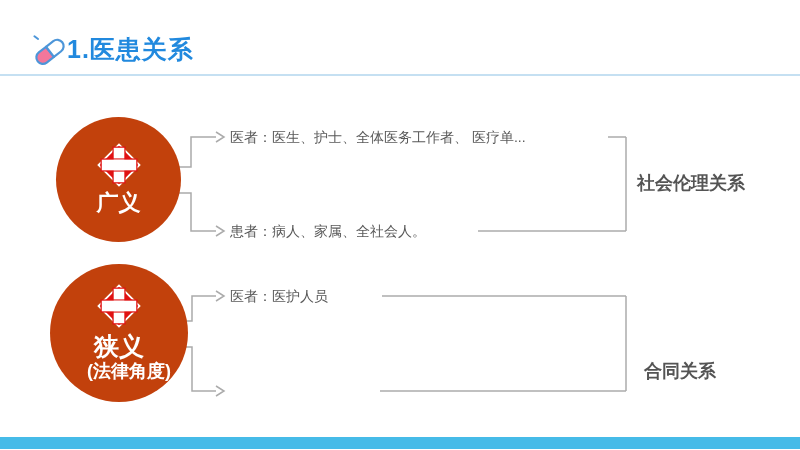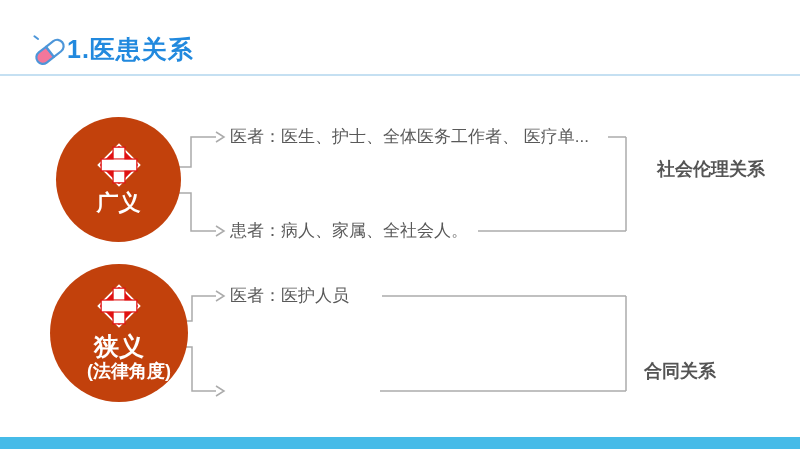--- a/index.html
+++ b/index.html
@@ -17,29 +17,29 @@
   .node1{left:56px;top:117px;width:125px;height:125px;}
   .node2{left:50px;top:264px;width:138px;height:138px;}
   .node .emblem{display:block;margin-bottom:4px;}
   .node1 .node-label{font-size:22px;line-height:1.1;}
   .node2 .node-label{font-size:25px;line-height:1.15;}
   .node2 .node-sublabel{font-size:18px;line-height:1.2;margin-left:20px;}
   
   .connectors{position:absolute;left:0;top:0;width:800px;height:450px;pointer-events:none;}
   .connectors path{fill:none;stroke:#ABABAB;stroke-width:1.5;}
   
-  .branch{position:absolute;left:230px;height:22px;line-height:22px;font-size:17px;
+  .branch{position:absolute;left:230px;height:22px;line-height:22px;font-size:14px;
           color:#595959;white-space:nowrap;}
   .branch.b1{top:126px;}
   .branch.b2{top:220px;}
   .branch.b3{top:285px;}
   .branch.b4{top:380px;}
   
   .relation{position:absolute;font-size:18px;font-weight:bold;color:#545454;white-space:nowrap;}
-  .relation.r1{left:637px;top:157px;margin-left:20px;}
+  .relation.r1{left:637px;top:171px;}
   .relation.r2{left:644px;top:335px;margin-top:24px;}
   
   .footer-bar{position:absolute;left:0;top:437px;width:800px;height:12px;background:#46BBE8;}
 </style>
 </head>
 <body>
 
 <div class="slide">
 
   <svg class="header-icon" viewBox="0 0 48 48">

